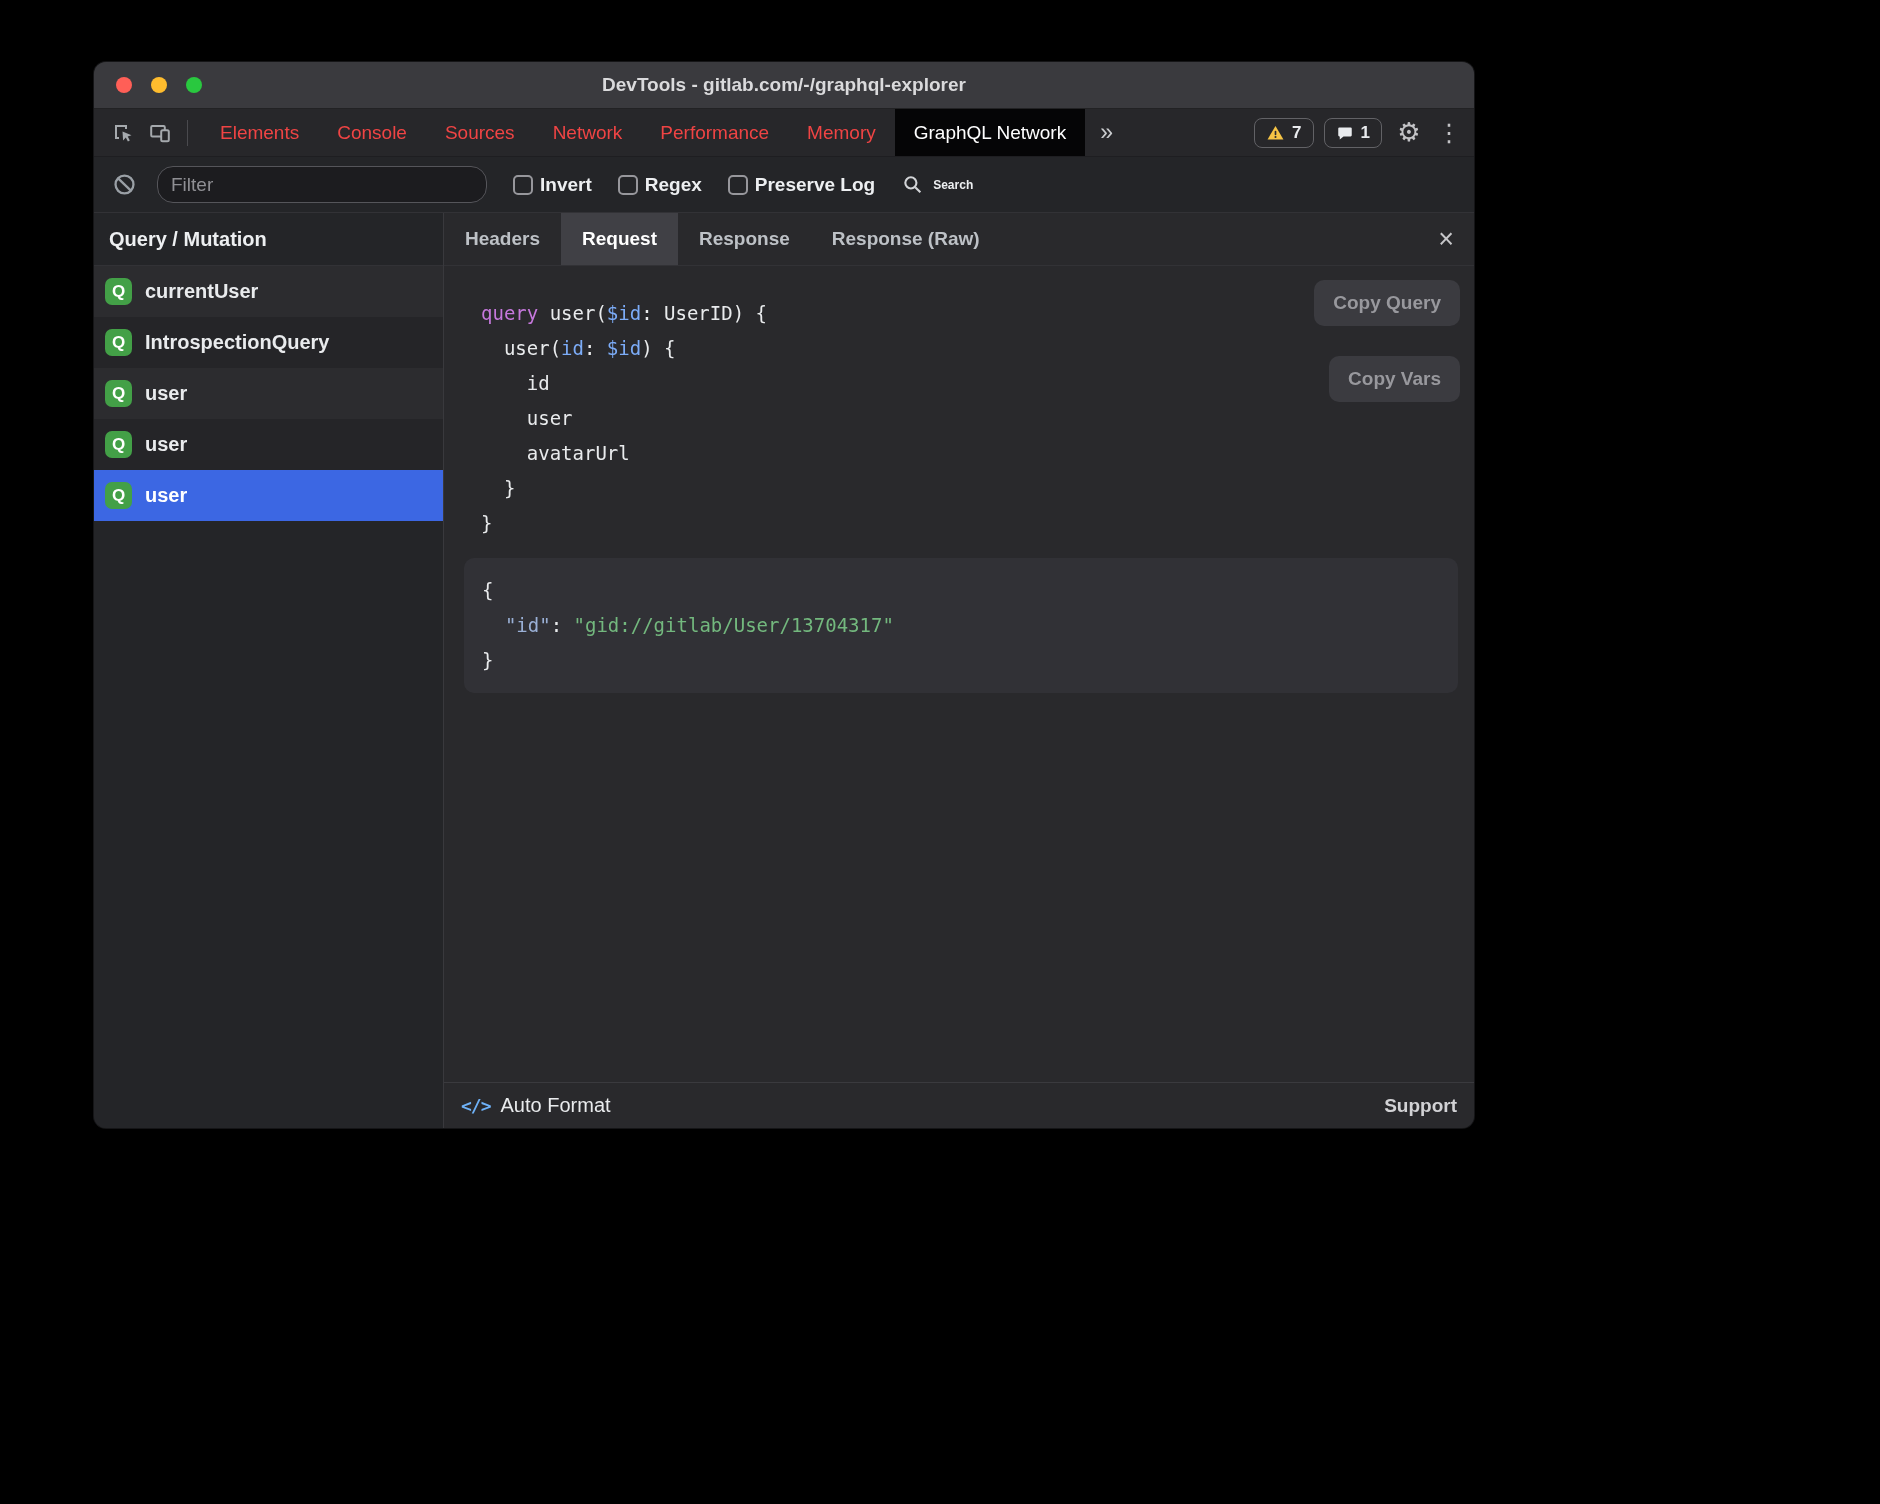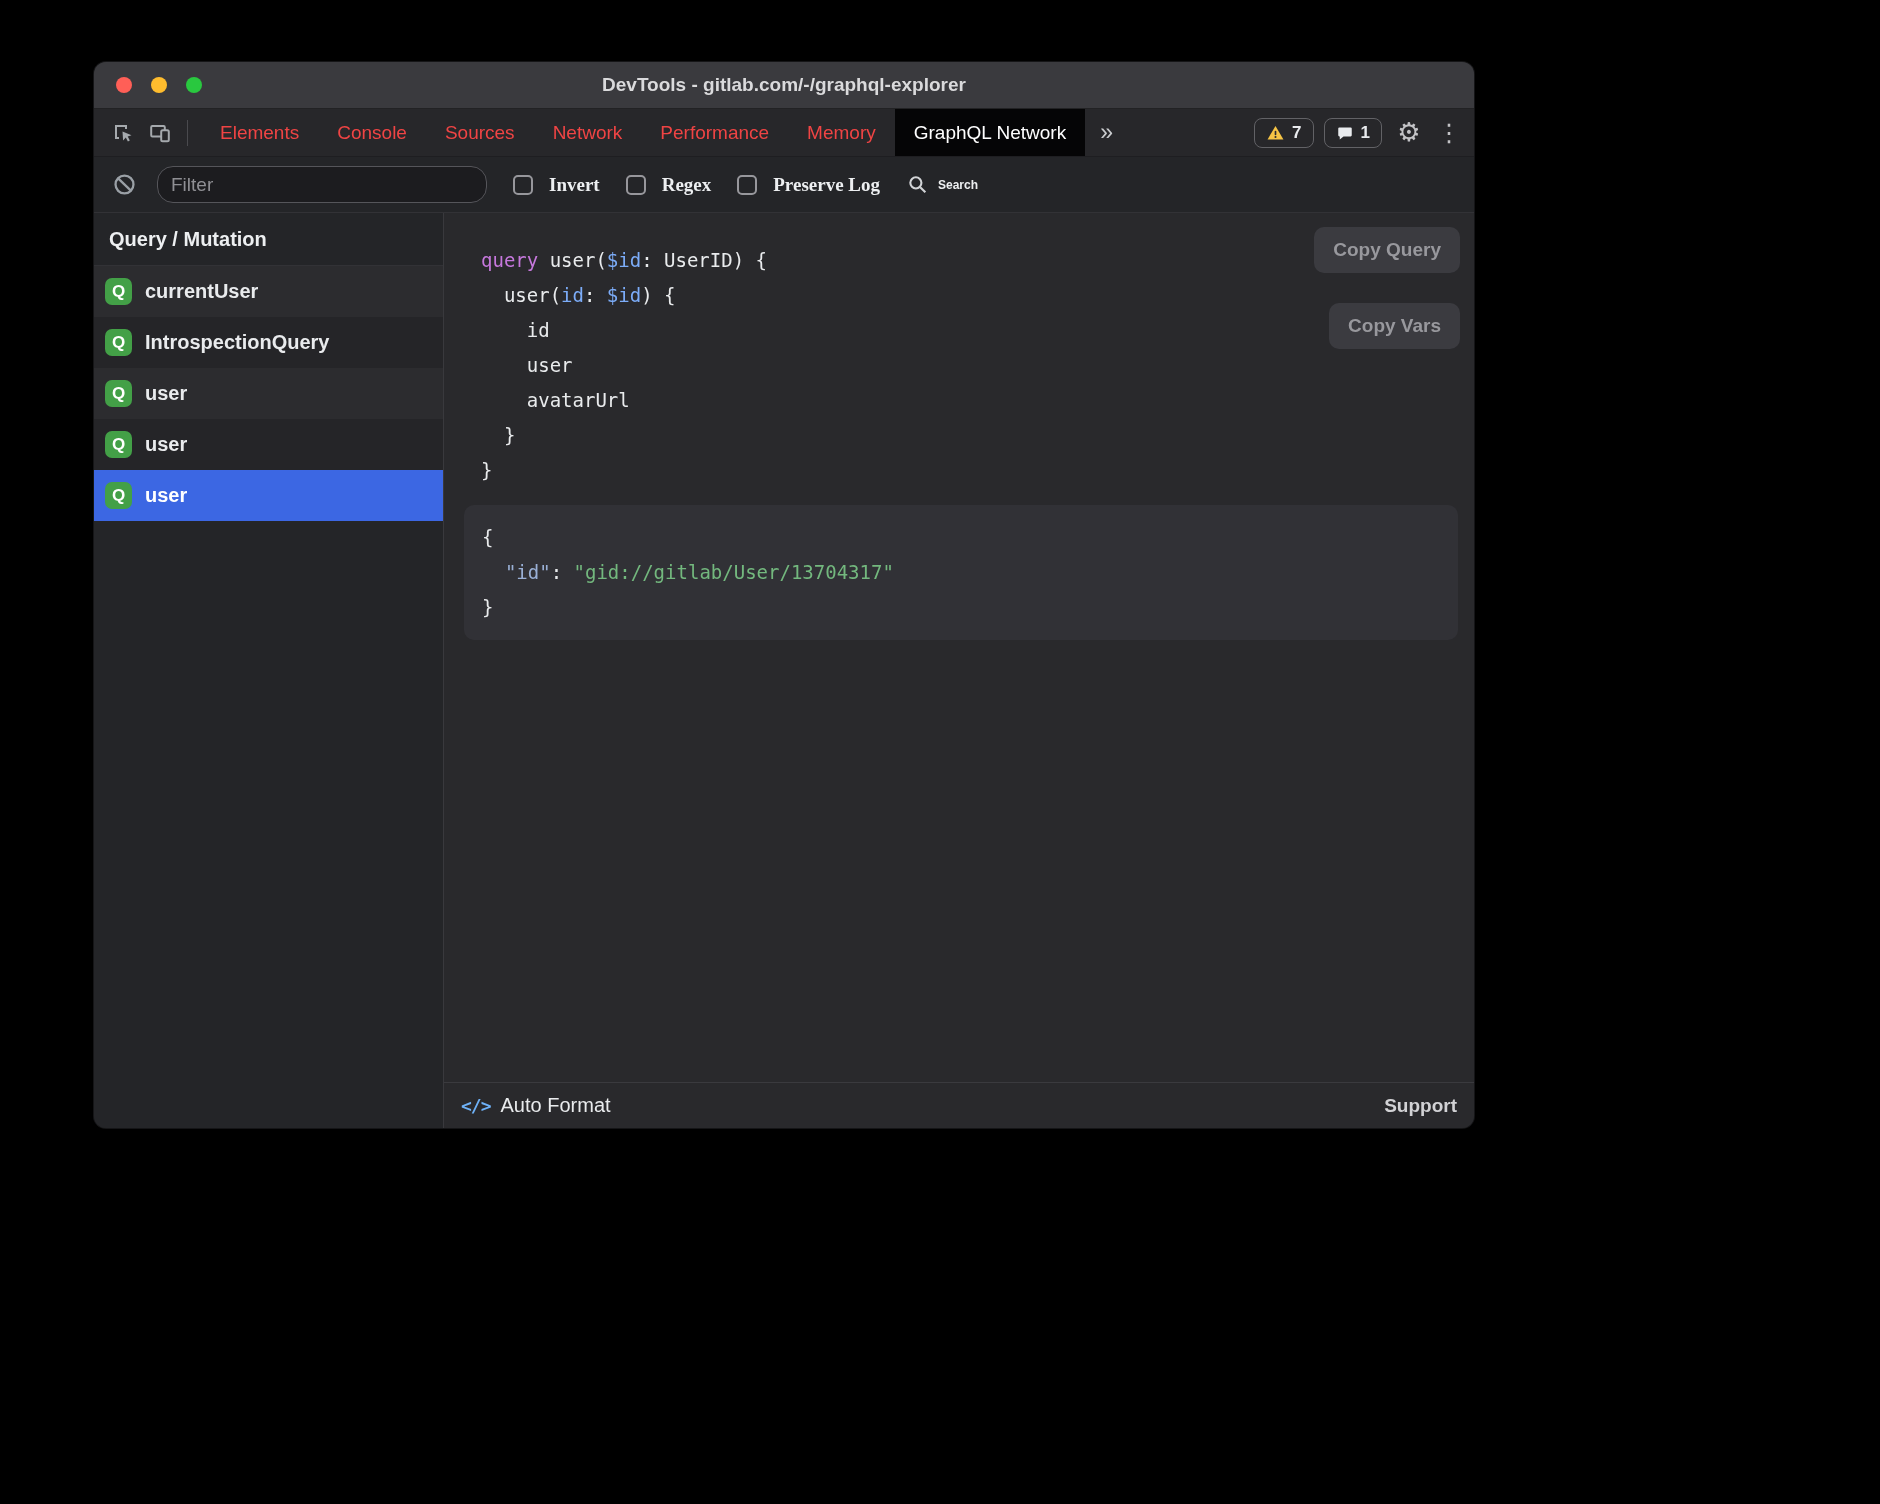--- a/index.html
+++ b/index.html
@@ -48,21 +48,21 @@
   .toolbar {
     flex:0 0 57px; background:#242528; display:flex; align-items:center;
     gap:26px; padding:0 17px; border-top:1px solid #1e1e21; border-bottom:1px solid #323236;
   }
   .filter-input {
     width:330px; height:37px; background:#1c1c1f; border:1px solid #55555a;
     border-radius:16px; color:#e9ebee; font-size:19px; padding:0 13px; outline:none;
     font-family:"Liberation Sans", sans-serif; margin-left:-6px;
   }
   .filter-input::placeholder { color:#8f8f94; }
-  .chk { display:flex; align-items:center; gap:16px; font-size:19px; font-weight:700; color:#edeff1; cursor:default;font-family:Liberation Serif, serif; }
+  .chk { display:flex; align-items:center; gap:7px; font-size:19px; font-weight:700; color:#edeff1; cursor:default; }
   .chk-box { width:20px; height:20px; border:2px solid #97979c; border-radius:5px; background:transparent; }
   .search-ctl { display:flex; align-items:center; gap:9px; font-size:12px; font-weight:700; color:#edeff1; }
   
   .main { flex:1; display:flex; min-height:0; }
   .sidebar { flex:0 0 350px; background:#242528; border-right:1px solid #39393d; display:flex; flex-direction:column; }
   .sb-header {
     flex:0 0 53px; display:flex; align-items:center; padding:0 15px;
     font-size:20px; font-weight:700; color:#edeff1; border-bottom:1px solid #323236;
   }
   .rowlist { flex:1; }
@@ -220,20 +220,29 @@
             <span>user</span>
           </div>
           <div class="row odd selected">
             <span class="qbadge">Q</span>
             <span>user</span>
           </div>
         </div>
     </div>
 
     <div class="detail">
+      <div class="det-tabs">
+        <div style="display:flex;align-items:stretch;">
+            <div class="det-tab">Headers</div>
+            <div class="det-tab selected">Request</div>
+            <div class="det-tab">Response</div>
+            <div class="det-tab">Response (Raw)</div>
+          </div>
+        <span class="det-close">×</span>
+      </div>
 
       <div class="req-pane">
         <div class="query-code">
             <div class="code-line"><span class="tok-kw">query</span><span class="tok-pl"> user(</span><span class="tok-var">$id</span><span class="tok-pl">: UserID) {</span></div>
             <div class="code-line"><span class="tok-pl">  user(</span><span class="tok-var">id</span><span class="tok-pl">: </span><span class="tok-var">$id</span><span class="tok-pl">) {</span></div>
             <div class="code-line"><span class="tok-pl">    id</span></div>
             <div class="code-line"><span class="tok-pl">    user</span></div>
             <div class="code-line"><span class="tok-pl">    avatarUrl</span></div>
             <div class="code-line"><span class="tok-pl">  }</span></div>
             <div class="code-line"><span class="tok-pl">}</span></div>

